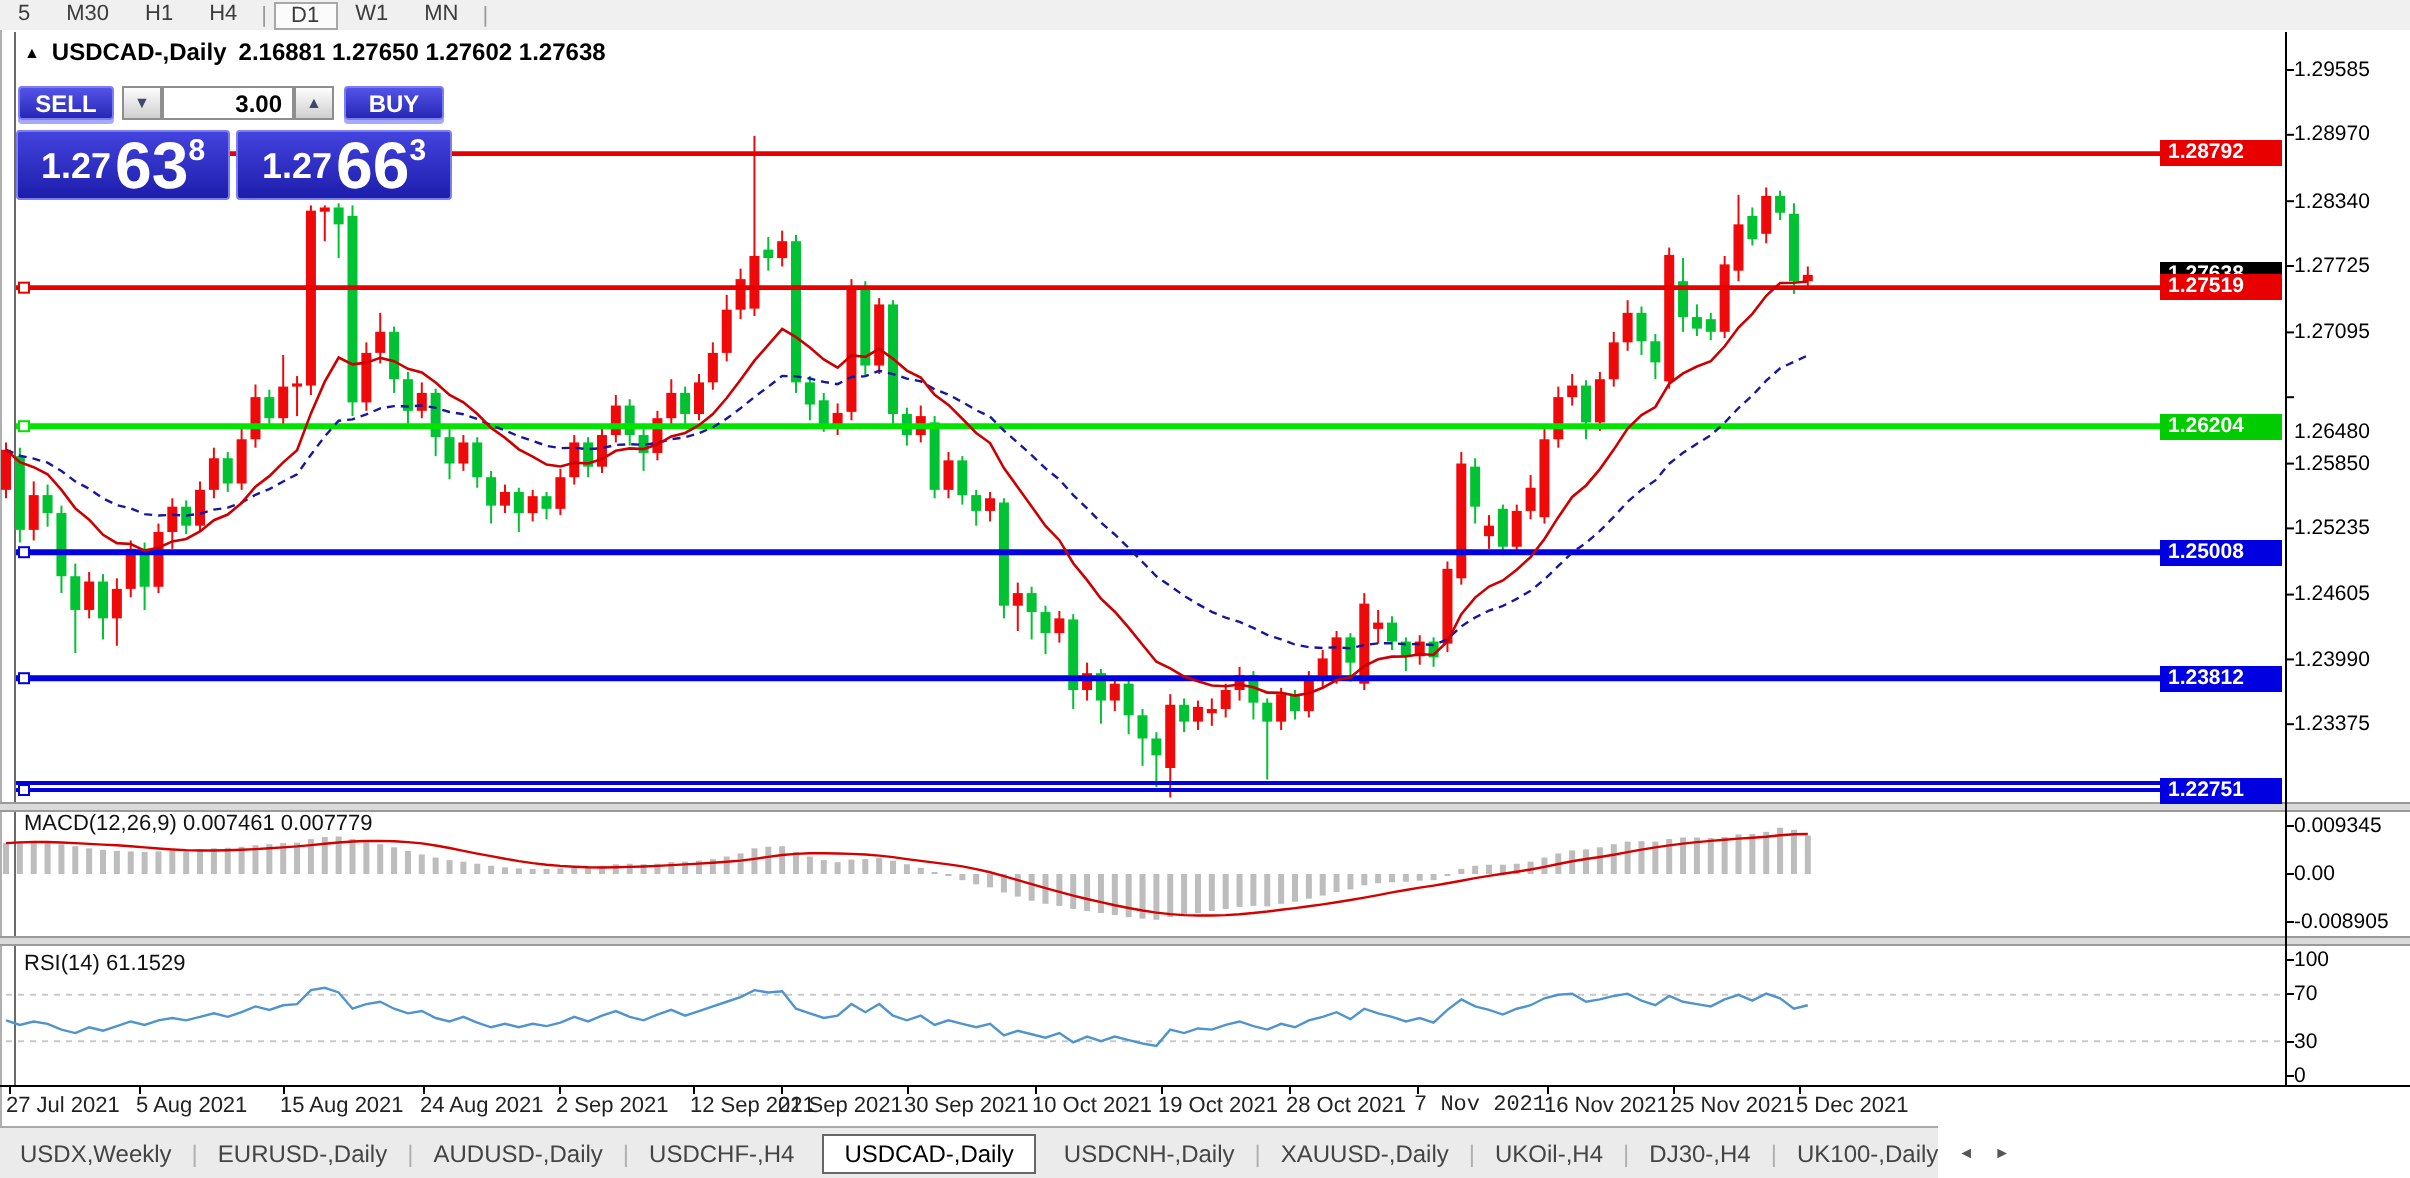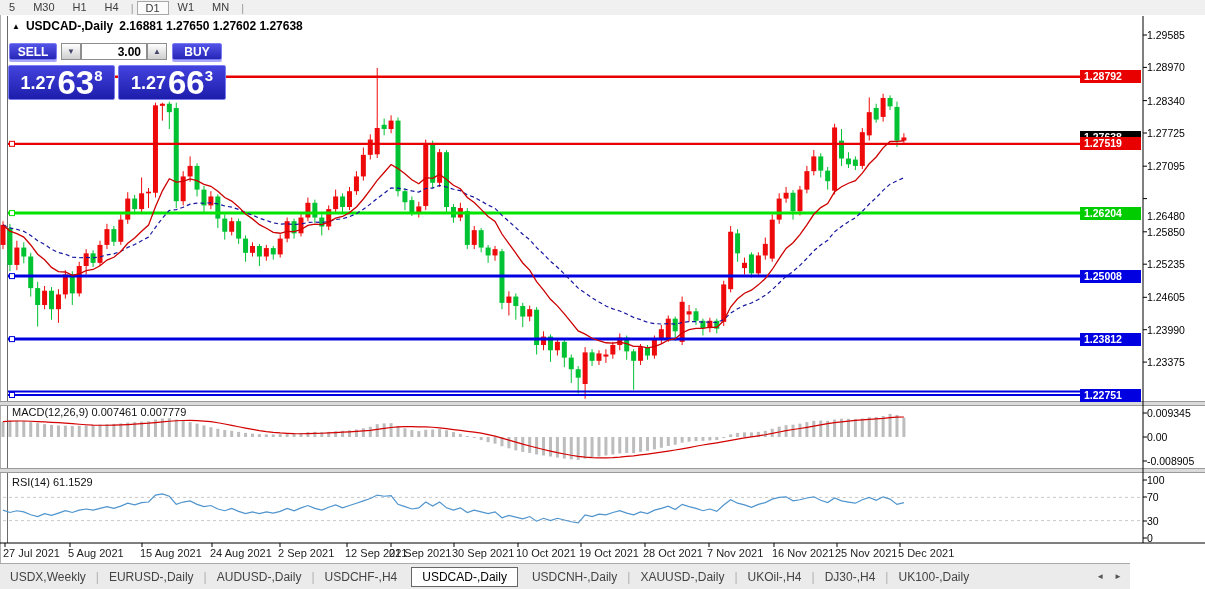--- a/index.html
+++ b/index.html
@@ -29,21 +29,21 @@
   #sellbtn{left:1px;width:48px;} #buybtn{left:164px;width:50px;}
   .spin{position:absolute;top:2px;width:20px;height:17px;background:linear-gradient(#fefefe,#cfcfcf);border:1px solid #8e8e8e;box-sizing:border-box;font-size:8px;color:#44466a;text-align:center;line-height:15px;cursor:pointer;}
   #spindown{left:53px;} #spinup{left:139px;}
   #volfield{position:absolute;left:73px;top:2px;width:66px;height:17px;border:1px solid #8e8e8e;box-sizing:border-box;font-family:"Liberation Sans",sans-serif;font-size:12px;font-weight:700;text-align:right;padding:0 5px 0 0;color:#000;background:#fff;}
   .pricebox{position:absolute;top:24px;height:35px;background:linear-gradient(#4343de,#1d1dac);border:1px solid #7d7df2;border-radius:2px;box-sizing:border-box;color:#fff;display:flex;align-items:flex-end;justify-content:center;padding-bottom:3px;cursor:pointer;}
   #sellbox{left:0;width:107px;} #buybox{left:110px;width:108px;}
   .pb-small{font-size:18px;font-weight:700;margin:0 2px 2px 0;}
   .pb-big{font-size:33px;font-weight:700;line-height:26px;}
   .pb-sup{font-size:15px;font-weight:700;align-self:flex-start;margin-top:1px;}
   
-  #tabbar{position:absolute;left:0;top:563px;width:1130px;height:26px;background:#ebebeb;border-top:1px solid #aaa;display:flex;align-items:center;font-size:12px;color:#444;box-sizing:border-box;}
+  #tabbar{position:absolute;left:0;top:563px;width:969px;height:26px;background:#ebebeb;border-top:1px solid #aaa;display:flex;align-items:center;font-size:12px;color:#444;box-sizing:border-box;}
   .tab{padding:3px 10px;white-space:nowrap;cursor:pointer;}
   .tab.active{background:#fff;border:1px solid #666;color:#000;padding:2px 10px;margin:0 4px;}
   .tabsep{color:#b0b0b0;}
   #tabnav{margin-left:auto;margin-right:8px;font-size:8px;color:#555;display:flex;gap:10px;}
   #tabnav span{cursor:pointer;}
 </style>
 </head>
 <body>
 
 <div id="app">
@@ -563,21 +563,21 @@
       <div class="dateLabel" style="left: 68px;">5 Aug 2021</div>
       <div class="dateLabel" style="left: 140px;">15 Aug 2021</div>
       <div class="dateLabel" style="left: 210px;">24 Aug 2021</div>
       <div class="dateLabel" style="left: 278px;">2 Sep 2021</div>
       <div class="dateLabel" style="left: 345px;">12 Sep 2021</div>
       <div class="dateLabel" style="left: 389px;">21 Sep 2021</div>
       <div class="dateLabel" style="left: 452px;">30 Sep 2021</div>
       <div class="dateLabel" style="left: 516px;">10 Oct 2021</div>
       <div class="dateLabel" style="left: 579px;">19 Oct 2021</div>
       <div class="dateLabel" style="left: 643px;">28 Oct 2021</div>
-      <div class="dateLabel" style="left: 707px;">7 Nov 2021</div>
+      <div class="dateLabel" style="left: 707px; font-family: Liberation Mono, monospace;">7 Nov 2021</div>
       <div class="dateLabel" style="left: 772px;">16 Nov 2021</div>
       <div class="dateLabel" style="left: 835px;">25 Nov 2021</div>
       <div class="dateLabel" style="left: 898px;">5 Dec 2021</div>
     </div>
 
   <div id="tradepanel">
     <div id="sellbtn" class="tp-btn">SELL</div>
     <div id="spindown" class="spin"><span>▼</span></div>
     <input id="volfield" value="3.00" style="">
     <div id="spinup" class="spin"><span>▲</span></div>

